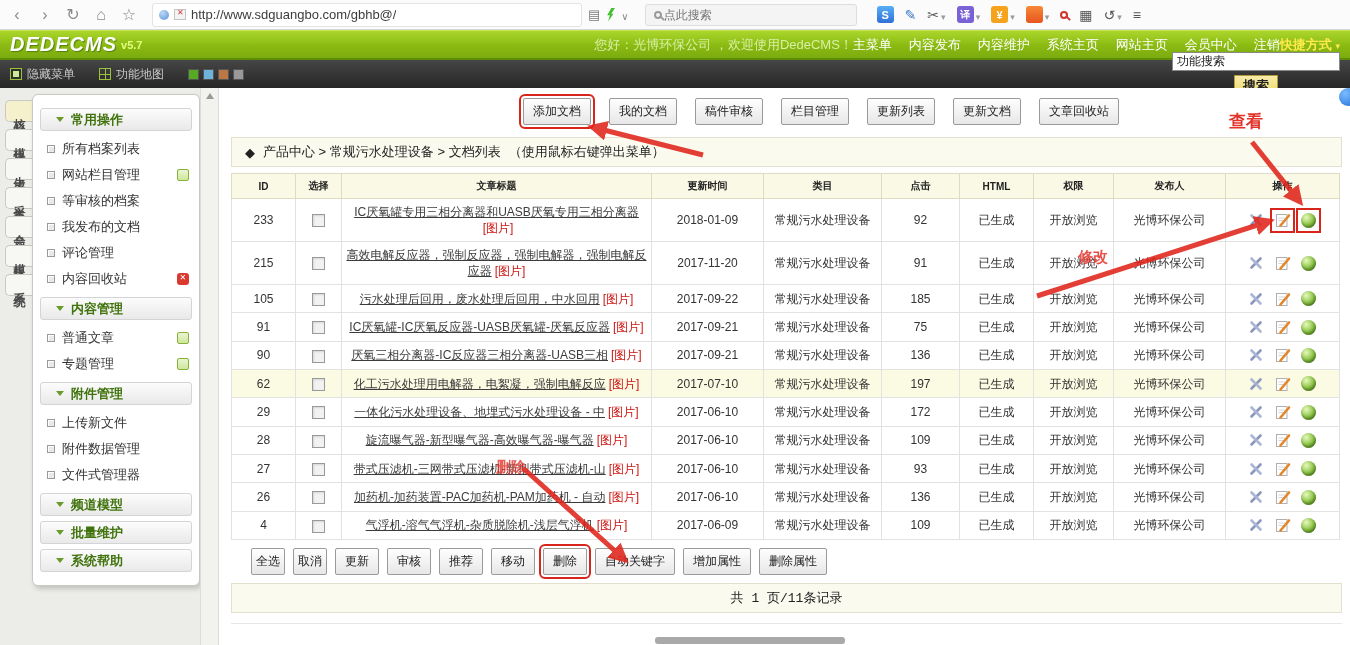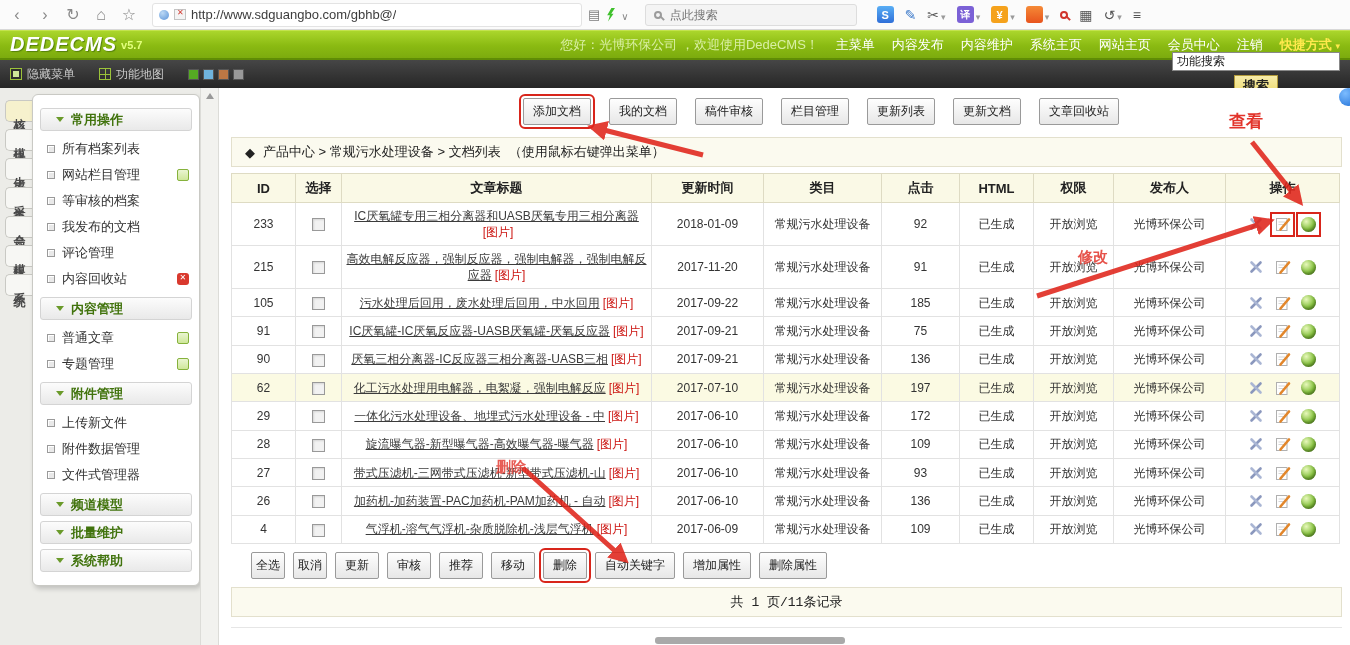--- a/index.html
+++ b/index.html
@@ -16,21 +16,21 @@
   .site-dot { width:10px; height:10px; border-radius:50%;
     background:radial-gradient(circle at 35% 30%, #bcd9f5, #5b93d8); }
   .broken { width:12px; height:11px; border:1px solid #c4c4c4; background:#f4f4f4; position:relative; }
   .broken::after { content:"✕"; position:absolute; left:2px; top:-2px; color:#d23b32; font-size:8px; }
   .url-text { font-size:13px; color:#3c3c3c; white-space:nowrap; overflow:hidden; }
   .mini-ico { color:#7c7c7c; font-size:13px; cursor:pointer; line-height:1; }
   .bolt { width:9px; height:14px; background:#3fc02c; cursor:pointer;
     clip-path:polygon(60% 0,100% 0,55% 45%,80% 45%,20% 100%,40% 55%,10% 55%); }
   .chev::after { content:"∨"; color:#888; font-size:10px; }
   .search-box { width:212px; height:22px; background:#f4f4f4; border:1px solid #ddd; border-radius:3px;
-    display:flex; align-items:center; gap:6px; padding:0 8px; margin-left:10px; }
+    display:flex; align-items:center; padding:0 8px; margin-left:10px; }
   .mag { width:8px; height:8px; border:2px solid #9b9b9b; border-radius:50%; position:relative; flex:none; }
   .mag::after { content:""; position:absolute; width:6px; height:2px; background:#9b9b9b;
     transform:rotate(45deg); right:-5px; bottom:-2px; }
   .mag.red { border-color:#d0342c; } .mag.red::after { background:#d0342c; }
   .search-box input { border:none; outline:none; background:transparent; font-size:12px; color:#666; width:160px; }
   .ext-row { display:flex; align-items:center; gap:11px; margin-left:14px; }
   .ext { display:flex; align-items:center; gap:2px; cursor:pointer; }
   .chip { width:17px; height:17px; border-radius:3px; color:#fff; font-size:11px; font-weight:bold;
     display:flex; align-items:center; justify-content:center; }
   .chip.sogou { background:linear-gradient(#59aef5,#2f6fd8); }
@@ -42,21 +42,21 @@
   .caret { display:none; } .caret.show { display:inline; }
   .caret.show::after { content:"▾"; color:#9a9a9a; font-size:9px; }
 
   
   .green-header { height:30px; background:linear-gradient(180deg,#abd62c 0%,#8aba12 55%,#7cab0e 100%);
     border-top:1px solid #c3e34f; border-bottom:2px solid #5f8c05;
     display:flex; align-items:center; padding:12px 10px; }
   .logo { color:#fff; font-weight:bold; font-style:italic; font-size:20px; letter-spacing:1px;
     text-shadow:1px 1px 1px #55800a; }
   .logo-ver { color:#e3ff7d; font-size:11px; font-weight:bold; margin-left:4px; }
-  .header-right { margin-left:auto; display:flex; align-items:center; gap:17px; font-size:13px; }
+  .header-right { margin-left:auto; display:flex; align-items:center; font-size:13px; }
   .greeting { color:#d9efa4; }
   .hmenu-item { color:#fff; cursor:pointer; text-decoration:none; }
   .shortcut { color:#ffe94d; cursor:pointer; font-weight:bold; }
 
   
   .dark-toolbar { height:28px; background:linear-gradient(#464646,#262626);
     display:flex; align-items:center; padding:0 10px; gap:10px; }
   .dt-item { display:flex; align-items:center; gap:5px; color:#c9c9c9; font-size:12px; cursor:pointer; }
   .sq-ico { width:12px; height:12px; border:1px solid #9bc23a; background:#2f2f2f; position:relative; }
   .sq-ico::after { content:""; position:absolute; inset:2px; background:#cfe79a; }
@@ -105,21 +105,21 @@
   .btnrow.bottom { margin:8px 0 0 20px; gap:8px; }
   .btn { font-size:12px; padding:4px 9px; background:linear-gradient(#fefefe,#e7e7e7);
     border:1px solid #9a9a9a; border-radius:2px; color:#222; cursor:pointer; white-space:nowrap;
     font-family:inherit; }
   .btn.sm { padding:4px 4px; }
   .breadcrumb { height:30px; background:#fbfaef; border:1px solid #e3e0cd; display:flex;
     align-items:center; gap:8px; padding-left:13px; font-size:13px; color:#222; }
   .crumb-link { cursor:pointer; }
 
   table.doc { margin-top:6px; border-collapse:collapse; table-layout:fixed; width:1108px; font-size:12px; }
-  table.doc th { background:#faf9e6; border:1px solid #dedbc3; padding:5px 2px; font-size:13px;
+  table.doc th { background:#faf9e6; border:1px solid #dedbc3; padding:5px 2px; font-size:10px;
     color:#222; font-weight:bold; }
   table.doc td { border:1px solid #e2e2e2; padding:5px 4px; color:#333; text-align:center;
     background:#fff; height:16px; line-height:16px; overflow:hidden; }
   tr.hl td { background:#fbfae3; }
   td.t { text-align:left; padding-left:7px; line-height:16px; }
   .tl { color:#3c3c3c; text-decoration:underline; cursor:pointer; font-size:12px; }
   .imgtag { color:#cc1410; font-size:12px; margin-left:3px; cursor:pointer; }
   .cb { display:inline-block; width:13px; height:13px; border:1px solid #999; background:#f2f2f2;
     box-shadow:inset 1px 1px 2px rgba(0,0,0,.12); cursor:pointer; vertical-align:middle; }
   .op { display:inline-flex; width:17px; height:17px; margin:0 3px; align-items:center;

